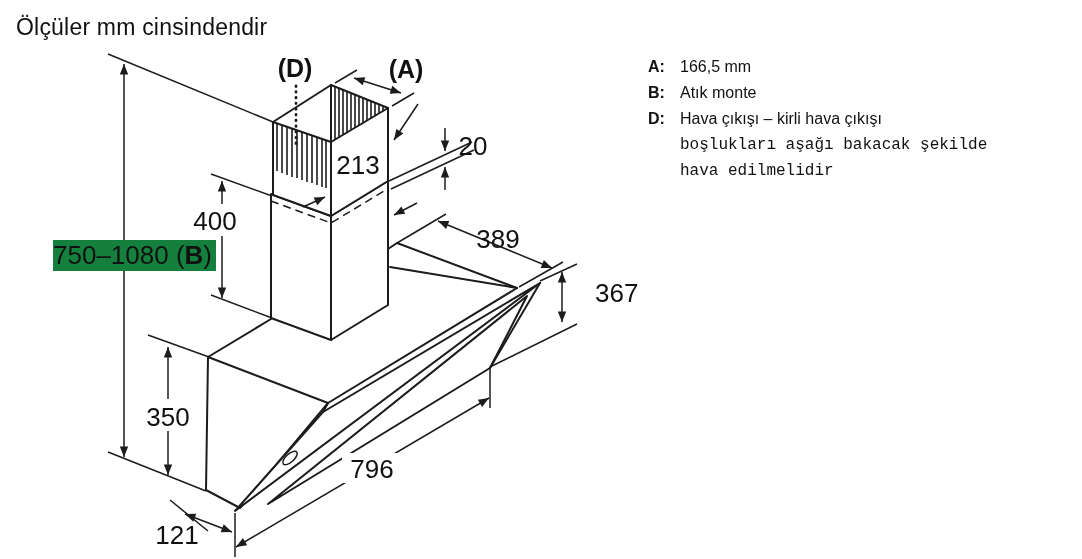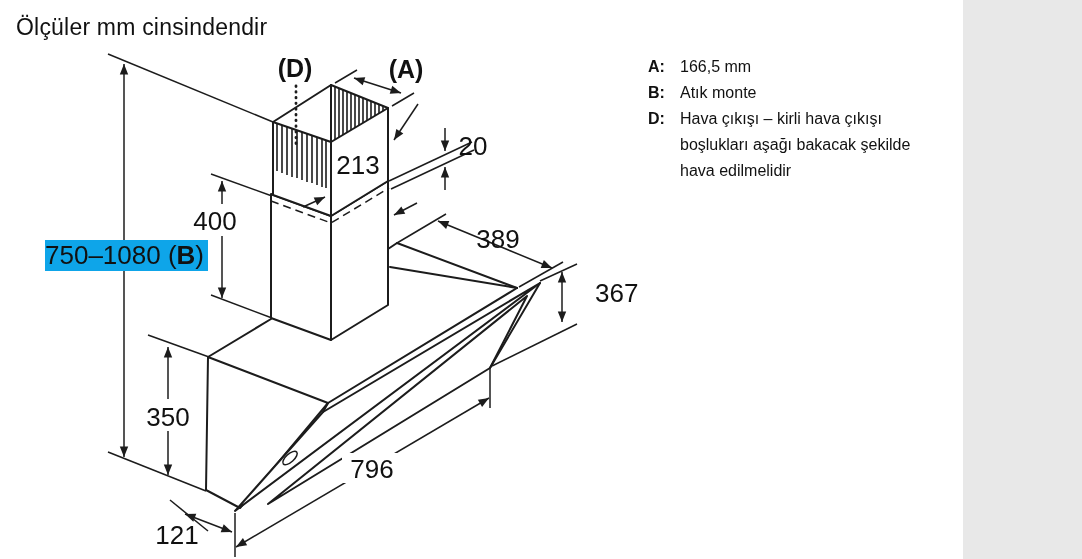--- a/index.html
+++ b/index.html
@@ -1,50 +1,50 @@
 <!DOCTYPE html>
 <html><head>
 <meta charset="utf-8">
 <style>
   html,body{margin:0;padding:0;background:#e8e8e8;}
   .page{
     position:relative;
-    width:963px;height:559px;
+    width:1082px;height:559px;
     background:#ffffff;
     font-family:"Liberation Sans","DejaVu Sans",sans-serif;
     color:#1c1c1c;
     overflow:hidden;
   }
   .title{
     position:absolute;left:16px;top:14px;
     font-size:23px;letter-spacing:0.2px;color:#111;
   }
   .drawing-svg{position:absolute;left:0;top:0;}
   .edge{stroke:#1c1c1c;stroke-width:2;fill:none;stroke-linejoin:round;stroke-linecap:round;}
   .face{stroke:#1c1c1c;stroke-width:2;fill:#ffffff;stroke-linejoin:round;}
   .hatch{stroke:#1c1c1c;stroke-width:1.6;fill:none;}
   .dashed{stroke:#1c1c1c;stroke-width:1.5;fill:none;stroke-dasharray:8 5;}
   .dotted{stroke:#1c1c1c;stroke-width:2.8;fill:none;stroke-dasharray:0.5 5.2;stroke-linecap:round;}
   .dim{stroke:#1c1c1c;stroke-width:1.5;fill:none;}
   .dimtext{font-family:"Liberation Sans","DejaVu Sans",sans-serif;font-size:26px;fill:#111;}
   .dimlabel{font-family:"Liberation Sans","DejaVu Sans",sans-serif;font-size:25px;font-weight:bold;fill:#111;}
   .mask{fill:#ffffff;}
   .side-labels{
-    position:absolute;left:45px;top:240px;
+    position:absolute;left:53px;top:240px;
     font-size:26px;line-height:27px;color:#111;
-    background:#0ea5e9;padding:2px 4px 2px 0;
+    background:#15803d;padding:2px 4px 2px 0;
   }
   .side-labels b{font-weight:bold;}
   .legend{
     position:absolute;left:648px;top:54px;
     font-size:16px;line-height:26px;color:#111;
   }
   .legend-row{white-space:nowrap;}
   .legend-key{display:inline-block;width:32px;font-weight:bold;}
-  .legend-extra{padding-left:32px;white-space:nowrap;}
+  .legend-extra{padding-left:32px;white-space:nowrap;font-family:Liberation Mono, monospace;}
 </style>
 </head>
 <body>
 
 <div class="page">
 
   <div class="title">Ölçüler mm cinsindendir</div>
 
   <svg class="drawing-svg" width="1082" height="559" viewBox="0 0 1082 559">
     <defs>

